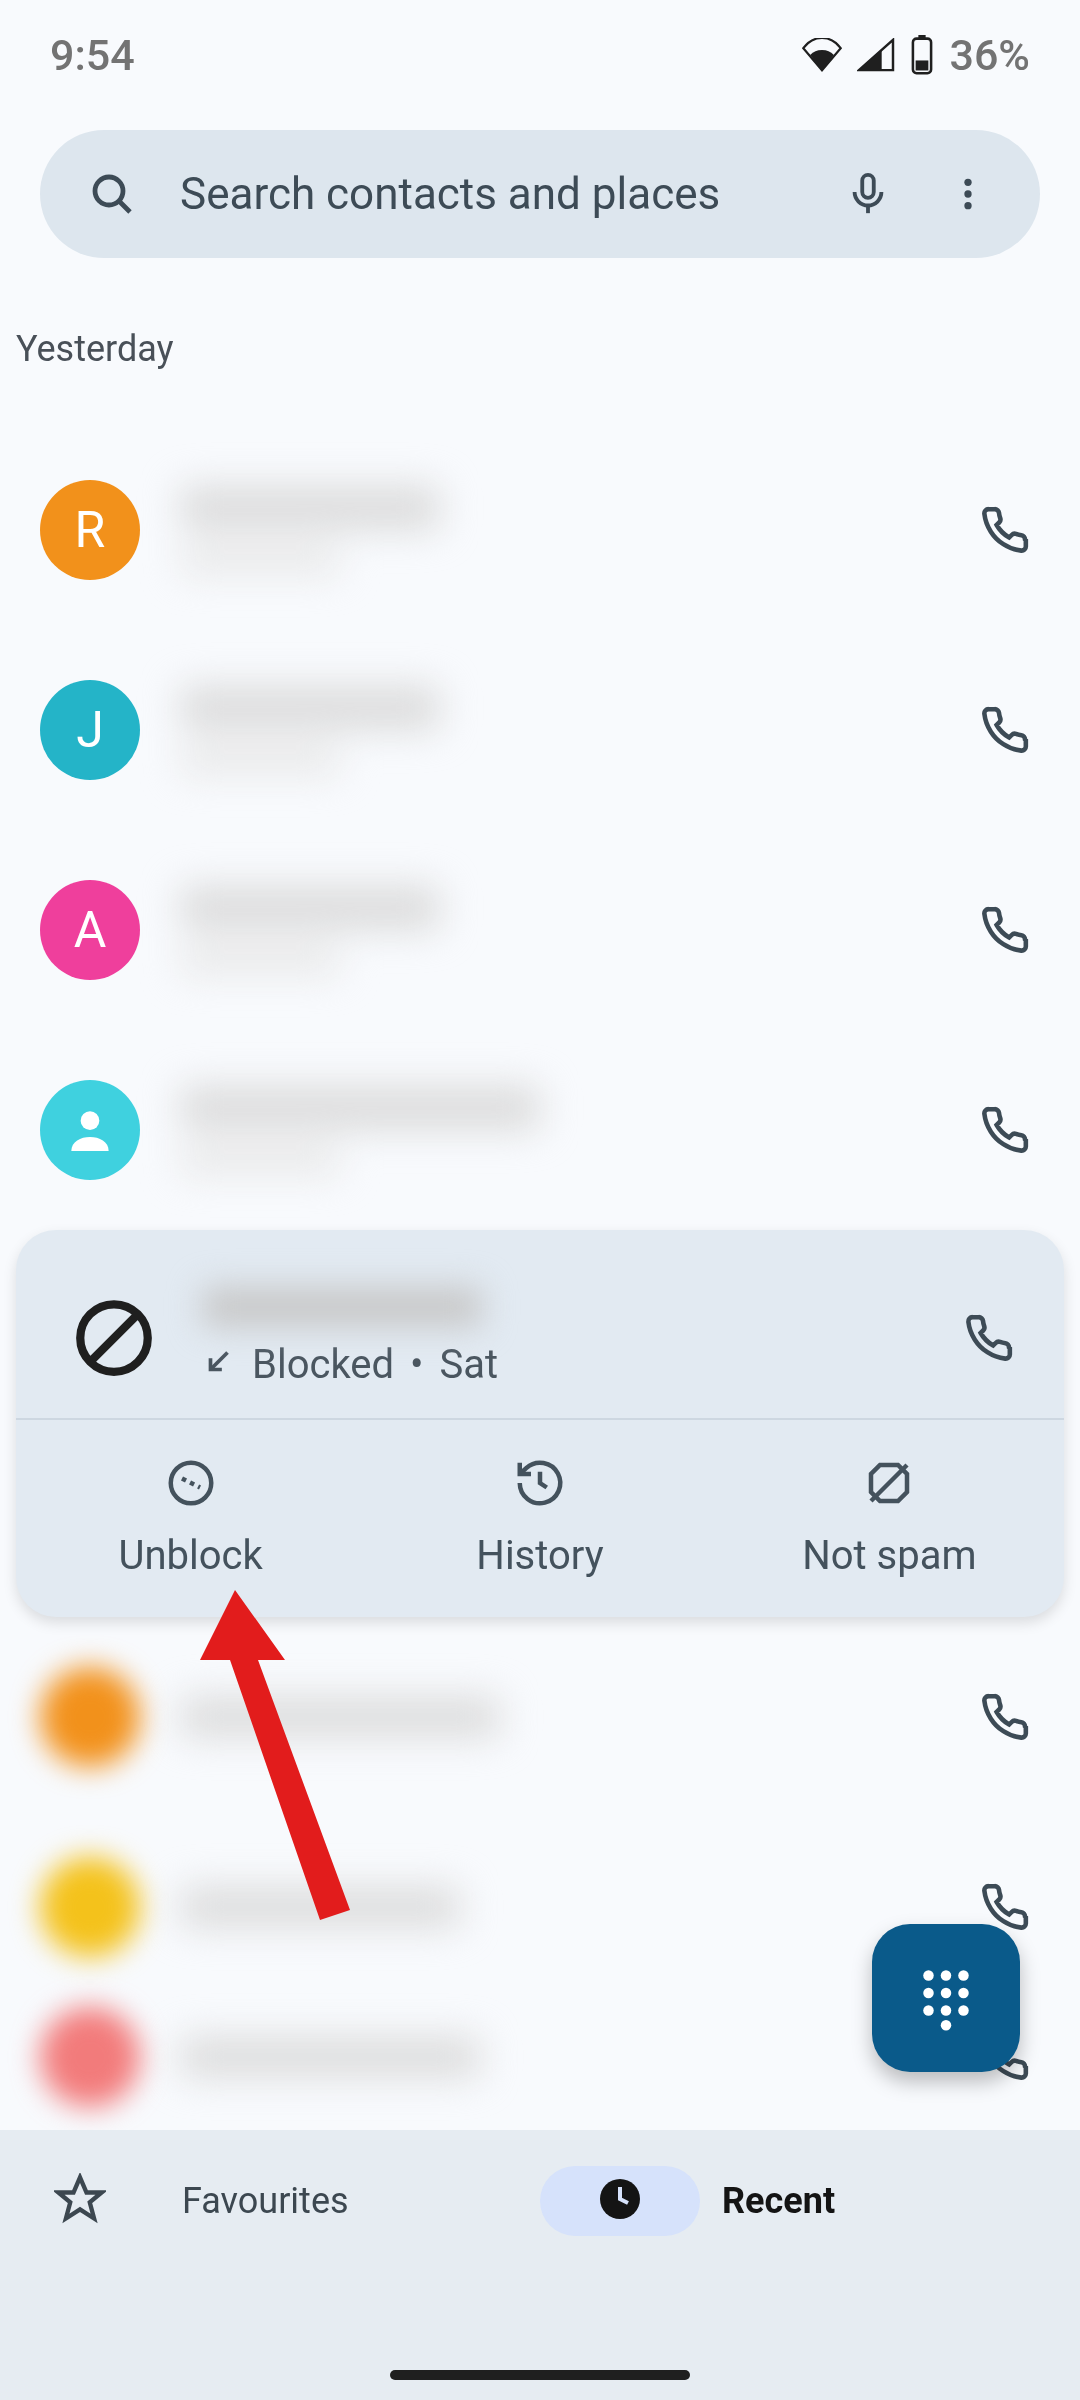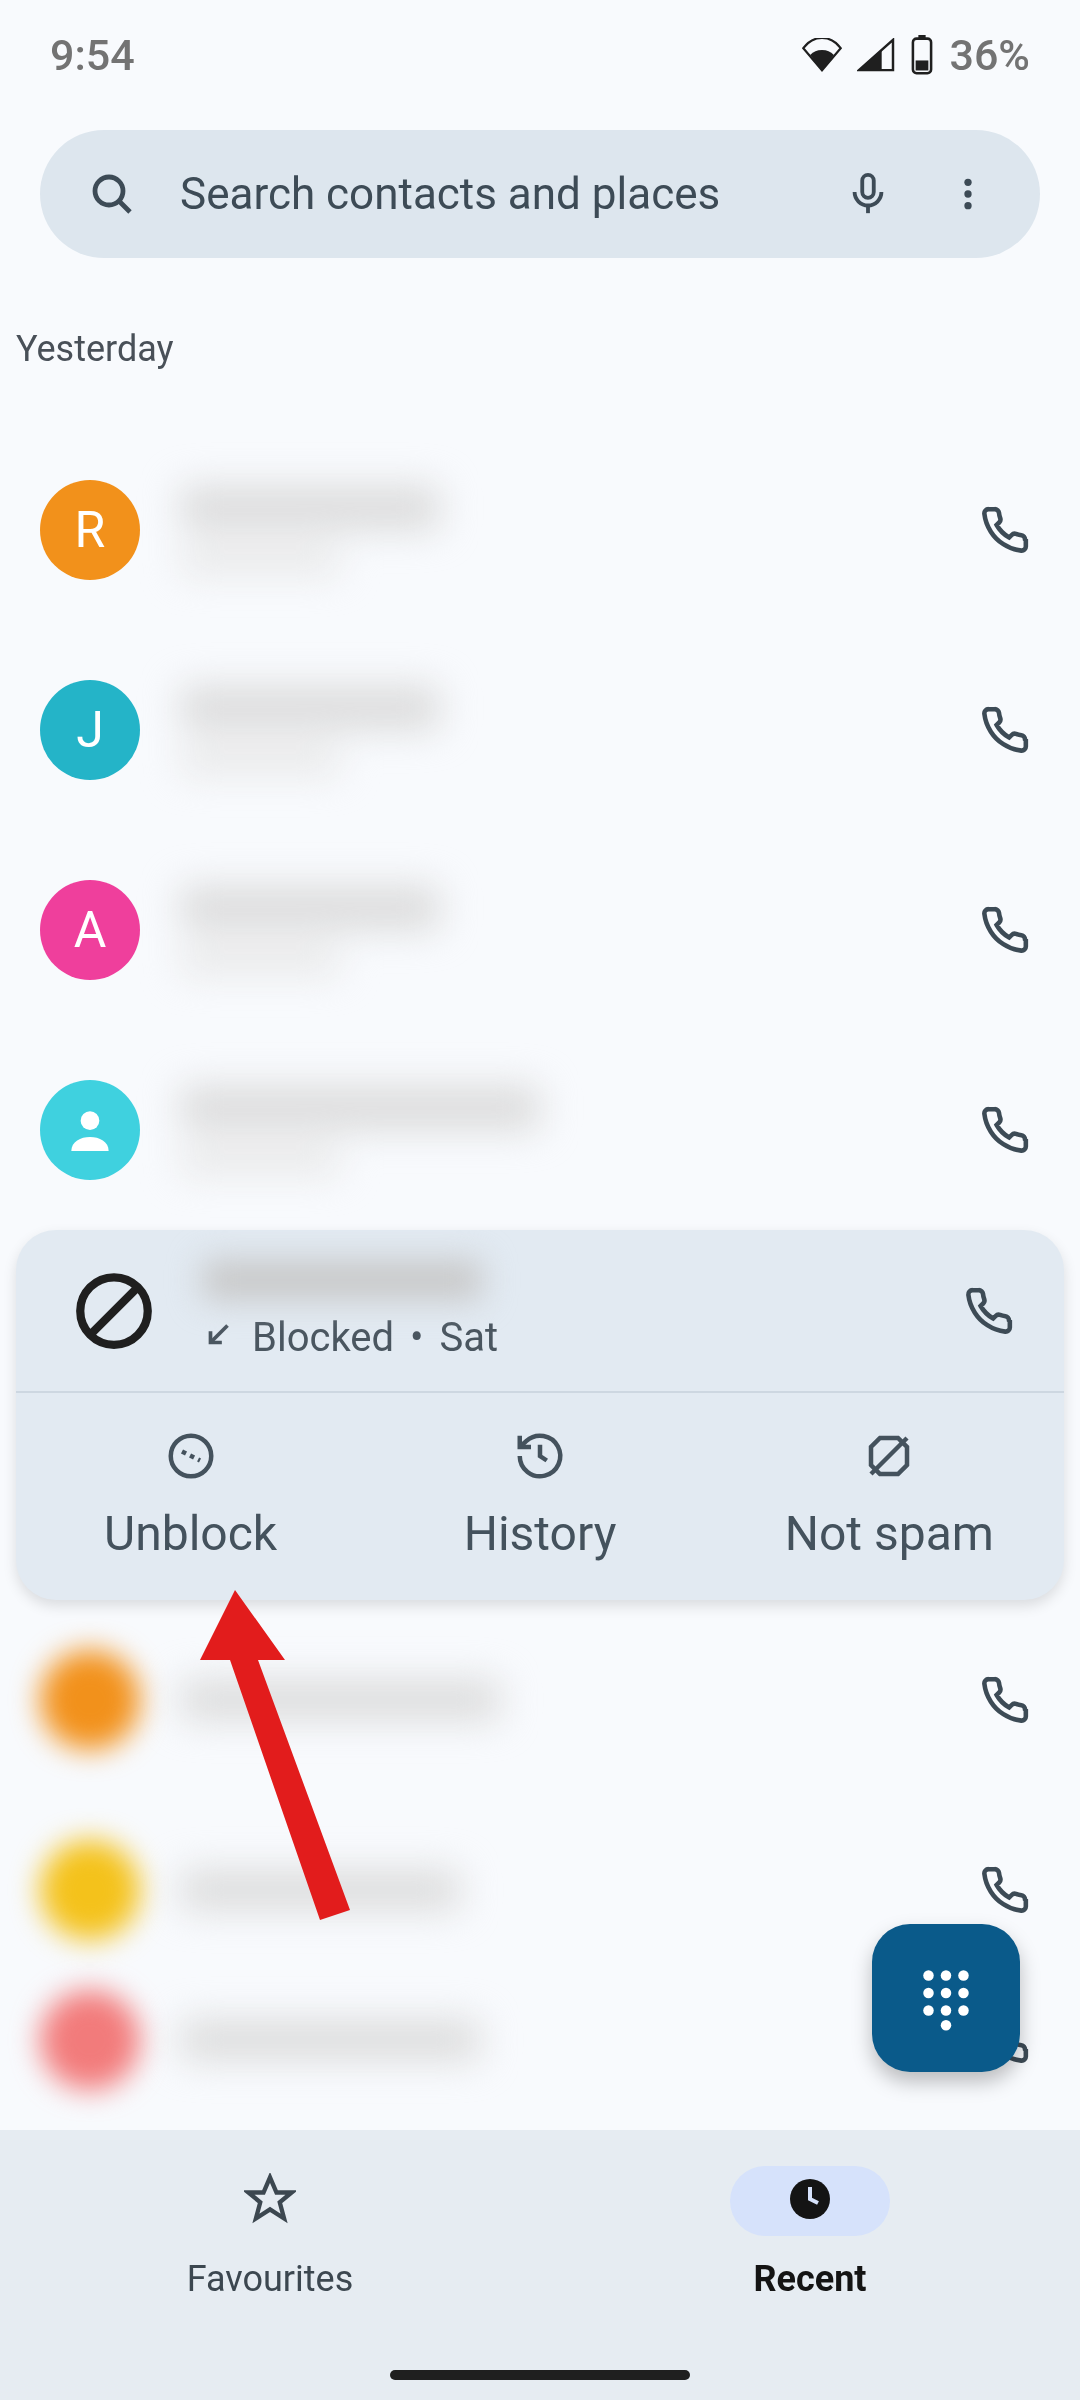--- a/index.html
+++ b/index.html
@@ -89,20 +89,21 @@
     background: #e2eaf2;
     border-radius: 40px;
     box-shadow: 0 6px 14px rgba(0,0,0,.12);
     overflow: hidden;
   }
   .blocked-top {
     display: flex;
     align-items: center;
     padding: 30px 40px 30px 50px;
     gap: 40px;
+    margin-top: 27px;
   }
   .block-icon {
     width: 96px; height: 96px;
     display:flex; align-items:center; justify-content:center;
   }
   .blocked-texts { flex:1; }
   .blocked-name {
     filter: blur(16px);
     height: 40px; width: 280px; background:#c8c8c8; border-radius:8px; margin-bottom:14px;
   }
@@ -115,21 +116,21 @@
     border-top: 2px solid #cdd7e1;
   }
   .blocked-actions .act {
     flex:1;
     display:flex; flex-direction:column; align-items:center; justify-content:center;
     gap: 18px;
     padding: 36px 0 38px 0;
     color:#44525d;
   }
   .blocked-actions .act .lbl {
-    font-size: 48px;
+    font-size: 40px;
   }
 
   
   .partial-row {
     display:flex; align-items:center;
     padding: 0 40px;
     height: 200px;
     gap:40px;
   }
   .partial-avatar {
@@ -164,21 +165,21 @@
     position:absolute;
     bottom:0; left:0; right:0;
     height: 270px;
     background: #e6ecf2;
     display:flex;
     align-items:flex-start;
     padding-top: 36px;
   }
   .nav-item {
     flex:1;
-    display:flex; flex-direction:column; align-items:center; gap:22px;
+    display:flex; flex-direction:row; align-items:center; gap:22px;
     color:#3c4750;
   }
   .nav-icon-wrap {
     width: 160px; height: 70px; border-radius: 40px;
     display:flex; align-items:center; justify-content:center;
   }
   .nav-item.active .nav-icon-wrap { background:#d6e2fb; }
   .nav-item.active .nav-label { font-weight:700; color:#141414; }
   .nav-label { font-size: 36px; }
 

